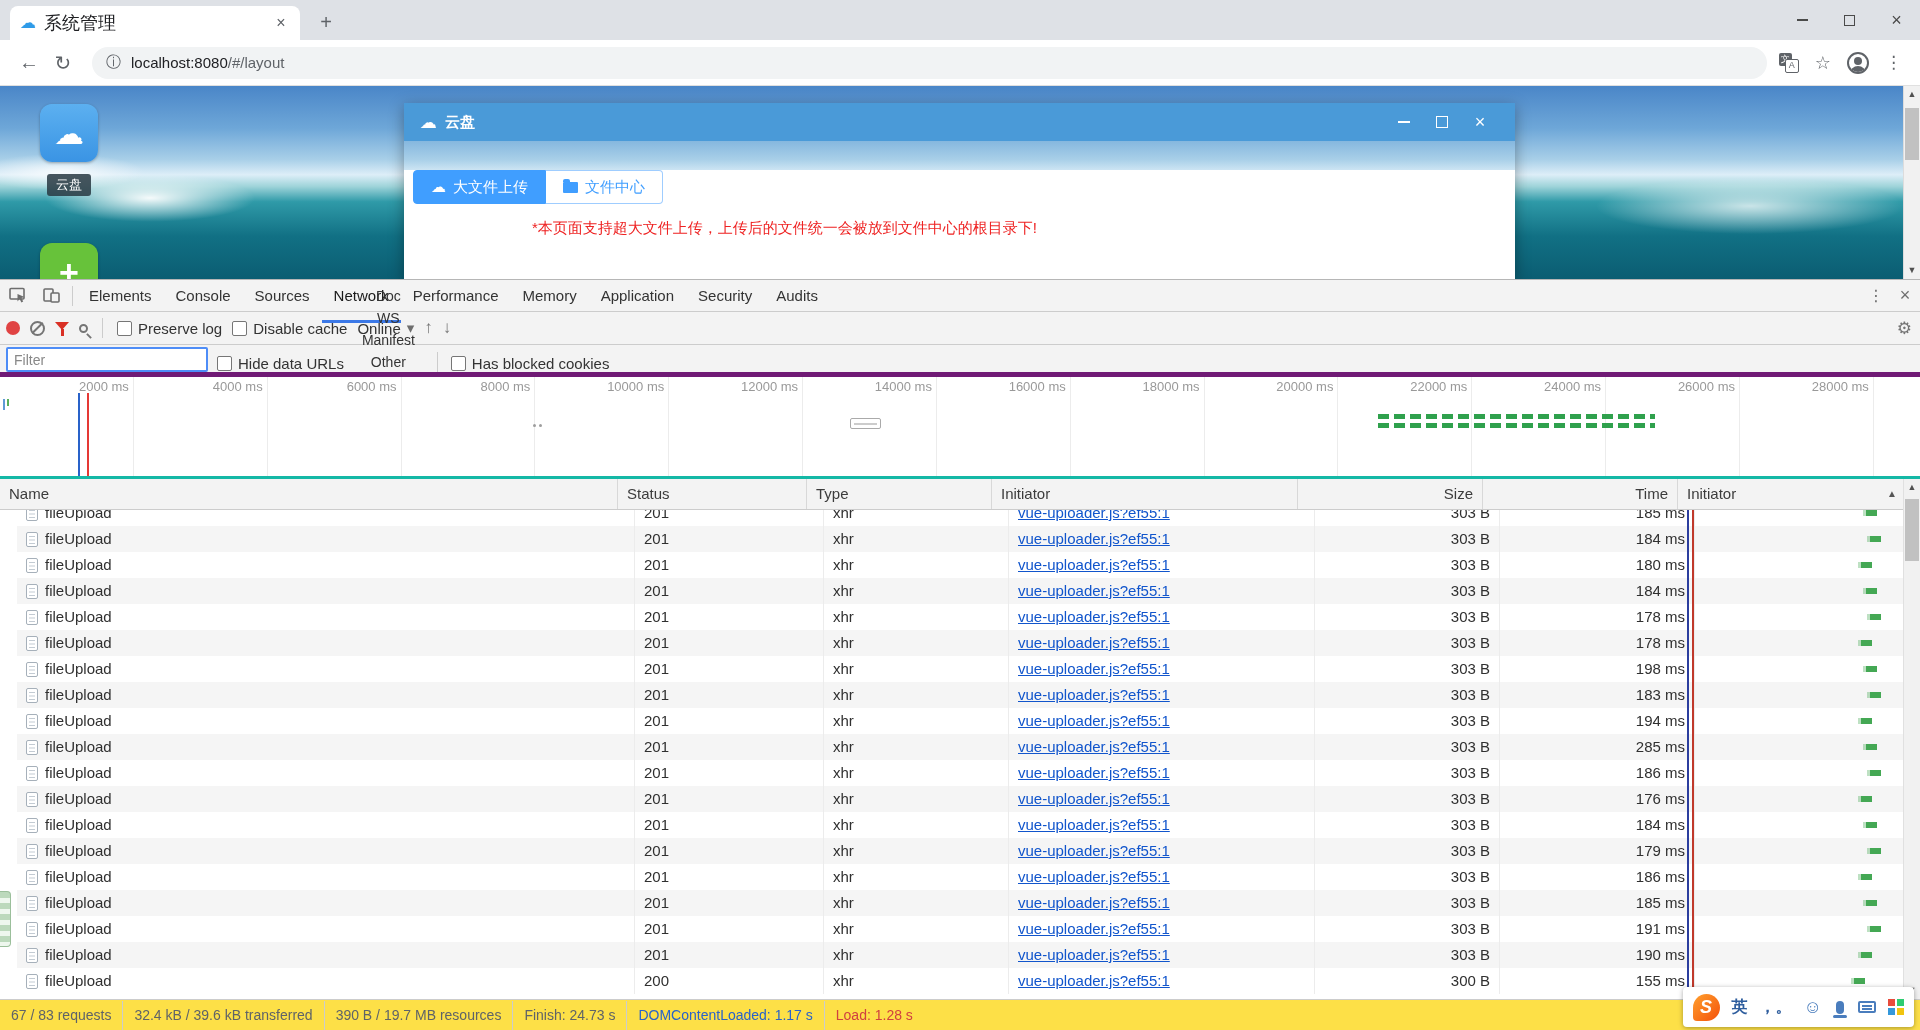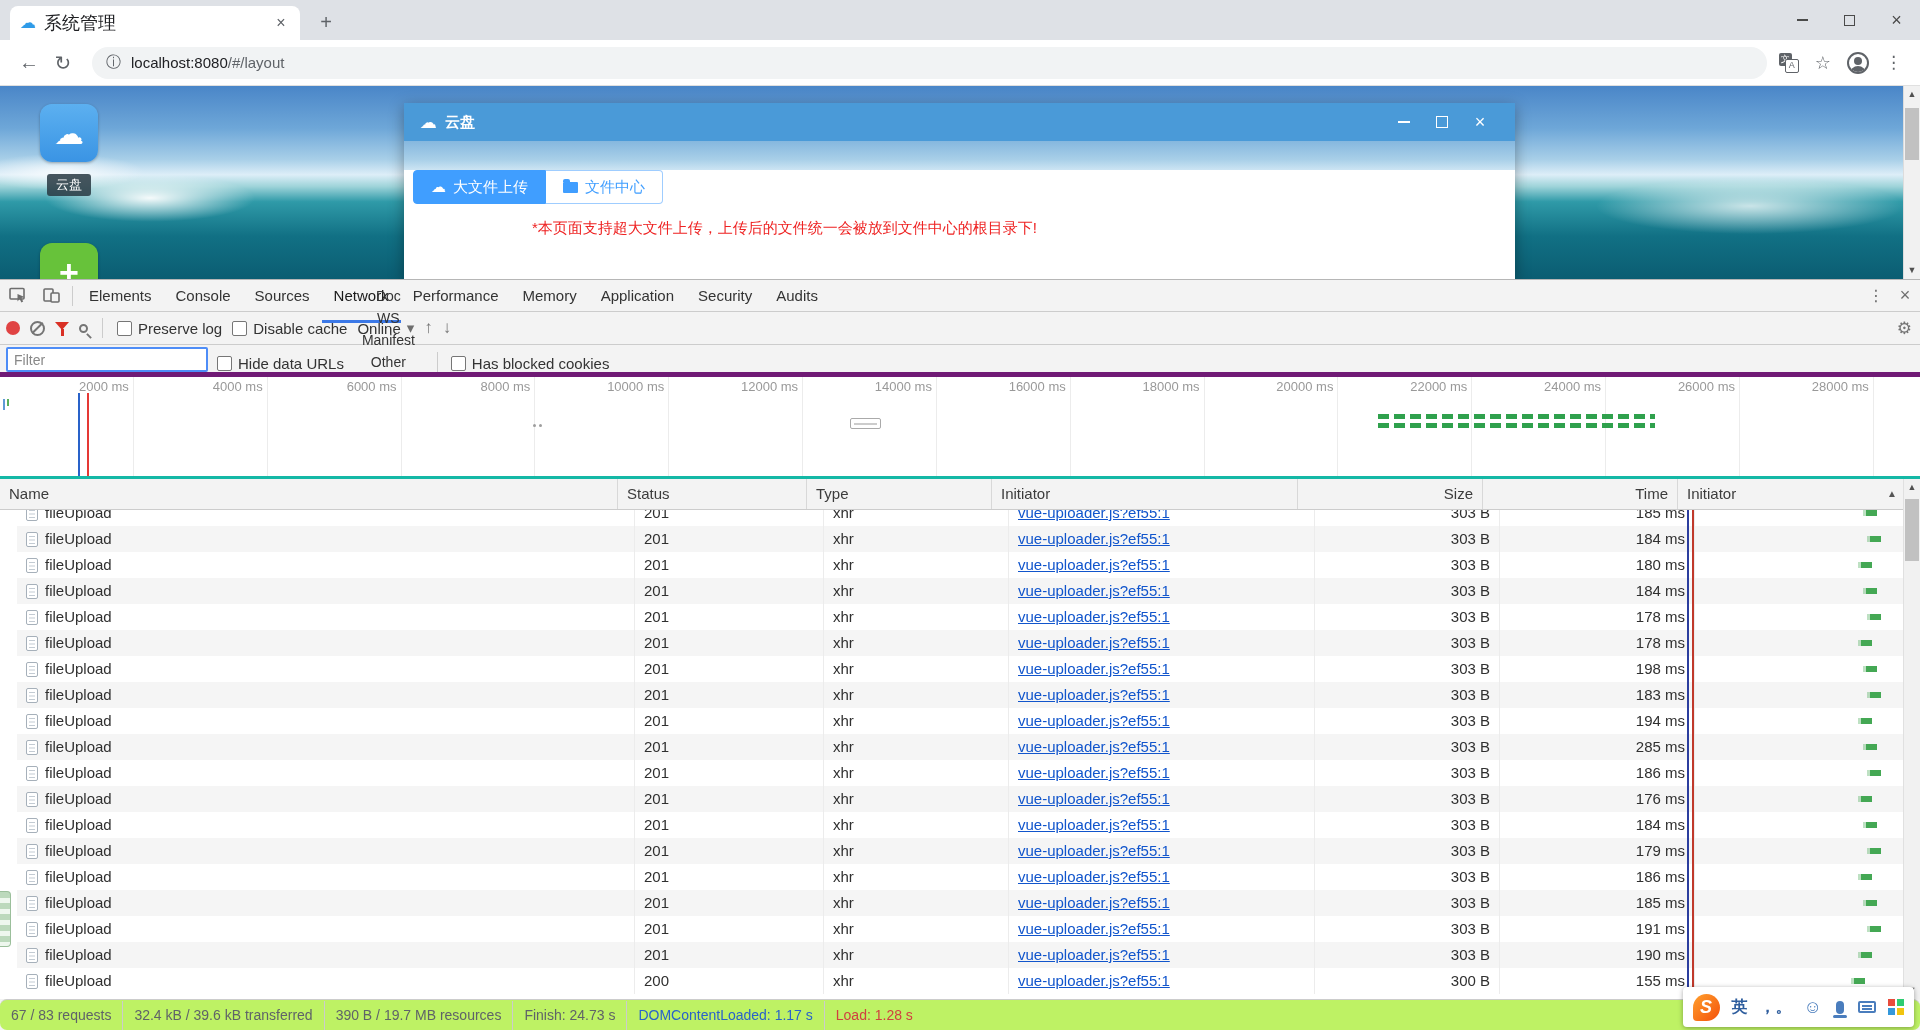--- a/index.html
+++ b/index.html
@@ -163,21 +163,21 @@
   .nrow:nth-child(3n+2) .wf-bar { right:22px; }
   .nrow:last-child .wf-bar { right:38px; }
   .wf-line { position:absolute; top:0; bottom:0; width:2px; }
   .wf-line.blue { left:1687px; background:#2c3e9e; }
   .wf-line.red { left:1692px; background:#c0392b; }
 
   .dt-vscroll { position:absolute; right:0; top:0; bottom:0; width:17px; background:#f1f1f1; border-left:1px solid #e0e0e0; }
   .dt-vscroll .sa-up { top:0; } .dt-vscroll .sa-down { bottom:0; }
   .dt-vscroll .thumb { position:absolute; left:1px; top:20px; width:14px; height:62px; background:#c1c1c1; }
 
-  .dt-statusbar { height:31px; background:#bef264; border-top:1px solid #ccc; display:flex; align-items:center; font-size:14px; color:#5f6368;border-radius:7px; }
+  .dt-statusbar { height:31px; background:#fde047; border-top:1px solid #ccc; display:flex; align-items:center; font-size:14px; color:#5f6368; }
   .sb-item { padding:0 11px; border-right:1px solid #ccc; line-height:29px; white-space:nowrap; }
   .sb-item.blue { color:#2962c9; }
   .sb-item.red { color:#d04040; border-right:none; }
 
   
   .ime-bar { position:absolute; right:6px; bottom:3px; height:40px; background:#fff; border-radius:4px; box-shadow:0 1px 5px rgba(0,0,0,.35); display:flex; align-items:center; gap:12px; padding:0 10px; z-index:60; }
   .s-logo { width:27px; height:27px; border-radius:50% 50% 50% 4px; background:linear-gradient(135deg,#ffa02e,#f4510a); color:#fff; font-weight:bold; font-style:italic; font-size:18px; display:flex; align-items:center; justify-content:center; }
   .ime-it { color:#2f5e9e; font-size:16px; font-weight:bold; }
   .ime-smile::before { content:"☺"; font-size:18px; color:#4a7dbd; }
   .ime-mic { width:8px; height:13px; background:#4a7dbd; border-radius:4px; position:relative; margin:0 2px; }

